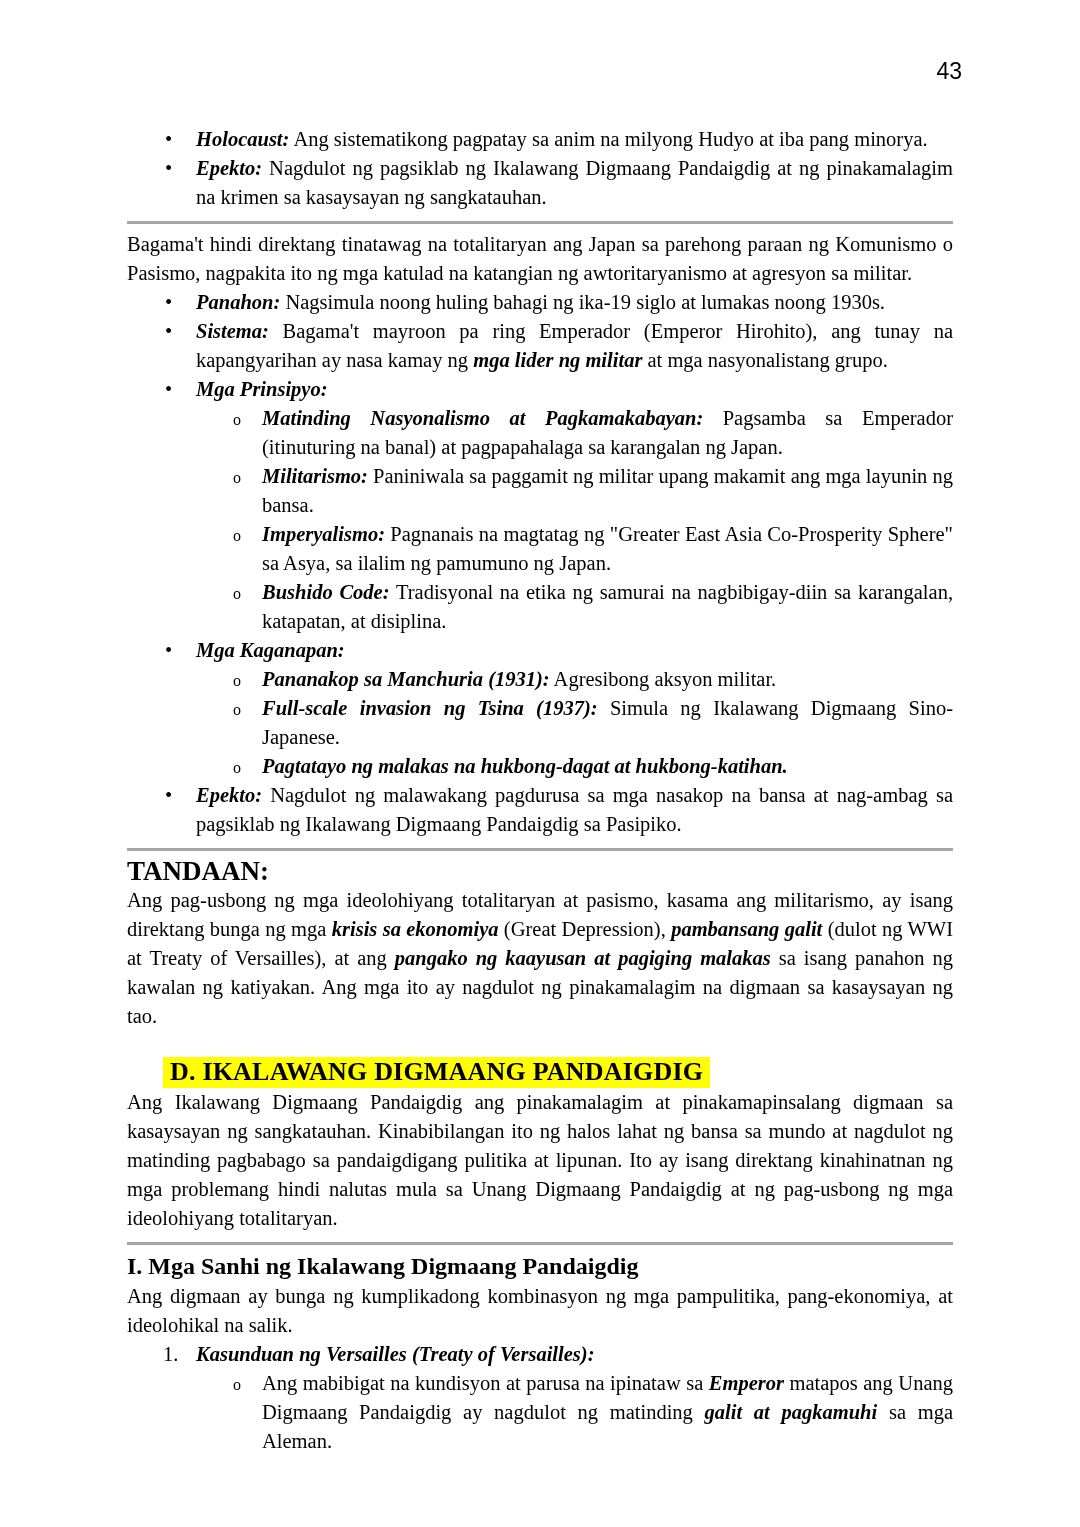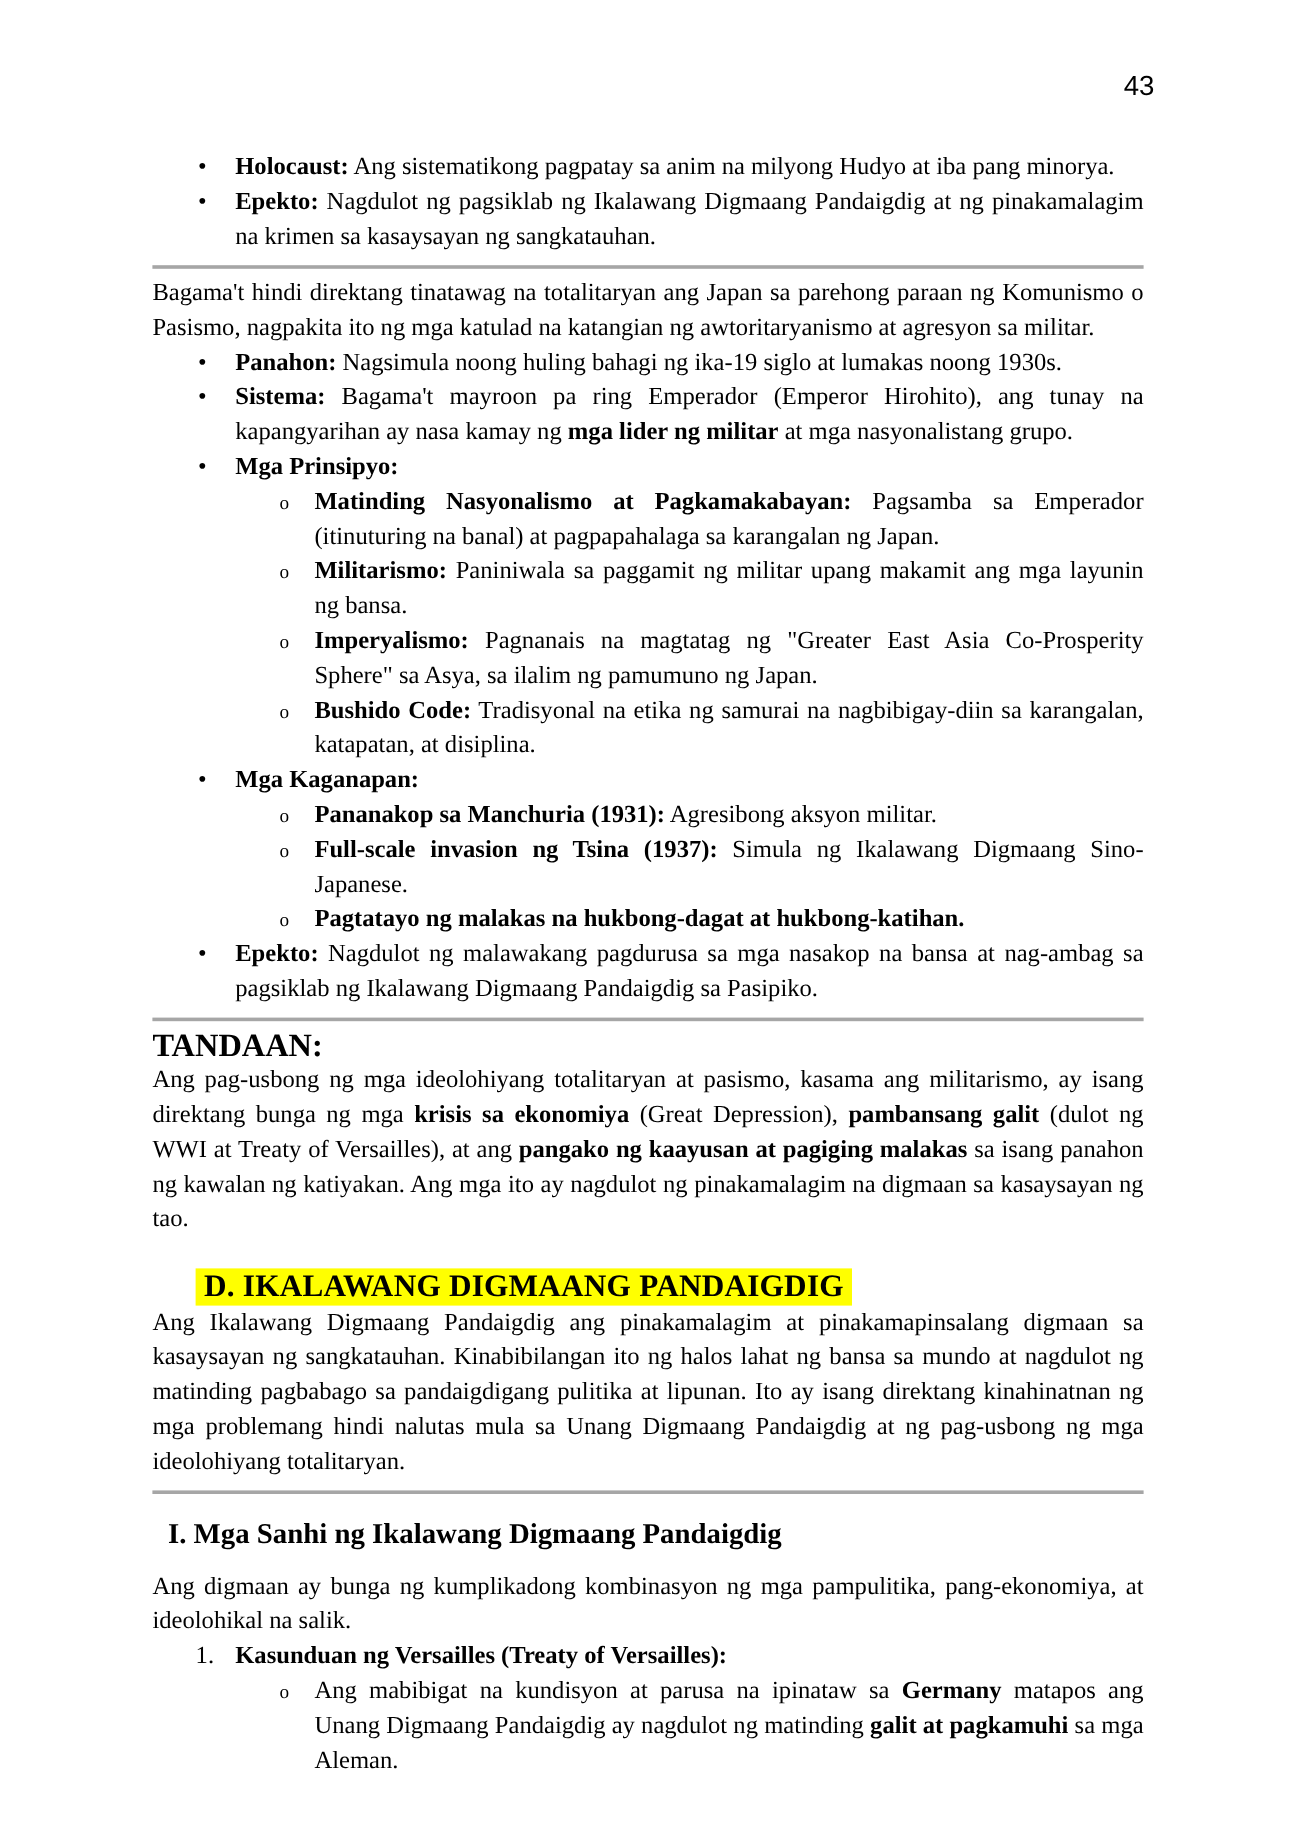--- a/index.html
+++ b/index.html
@@ -104,33 +104,33 @@
     text-align: left;
   }
   ol.numlist > li > .marker {
     position: absolute;
     left: 36px;
     top: 0;
     font-size: 20.5px;
     line-height: 29px;
   }
 
-  b, .b { font-weight: bold; }
+  b, .b { font-weight: bold; font-style: italic; }
 
   h2.sec-head {
     font-size: 21.5px;
     font-weight: bold;
     line-height: 28px;
     margin: 0;
   }
   h2.sec-head-lg {
     font-size: 24px;
     font-weight: bold;
     line-height: 31px;
-    margin: 13px;
+    margin: 0;
   }
   h3.note-head {
     font-size: 27px;
     font-weight: bold;
     line-height: 29px;
     margin: 0;
   }
   hr.rule {
     border: 0;
     border-top: 3px solid #a6a6a6;
@@ -253,20 +253,20 @@
     <h2 class="sec-head-lg">I. Mga Sanhi ng Ikalawang Digmaang Pandaigdig</h2>
     <p class="body-text">Ang digmaan ay bunga ng kumplikadong kombinasyon ng mga pampulitika, pang-ekonomiya, at ideolohikal na salik.</p>
 
     <ol class="numlist">
       <li>
         <span class="marker">1.</span>
         <span class="b">Kasunduan ng Versailles (Treaty of Versailles):</span>
         <ul class="lvl2">
           <li>
             <span class="bullet">o</span>
-            <span>Ang mabibigat na kundisyon at parusa na ipinataw sa </span><span class="b">Germany</span><span> matapos ang Unang Digmaang Pandaigdig ay nagdulot ng matinding </span><span class="b">galit at pagkamuhi</span><span> sa mga Aleman.</span>
+            <span>Ang mabibigat na kundisyon at parusa na ipinataw sa </span><span class="b">Emperor</span><span> matapos ang Unang Digmaang Pandaigdig ay nagdulot ng matinding </span><span class="b">galit at pagkamuhi</span><span> sa mga Aleman.</span>
           </li>
         </ul>
       </li>
     </ol>
 
   </div>
 </div>
 
 </body></html>

